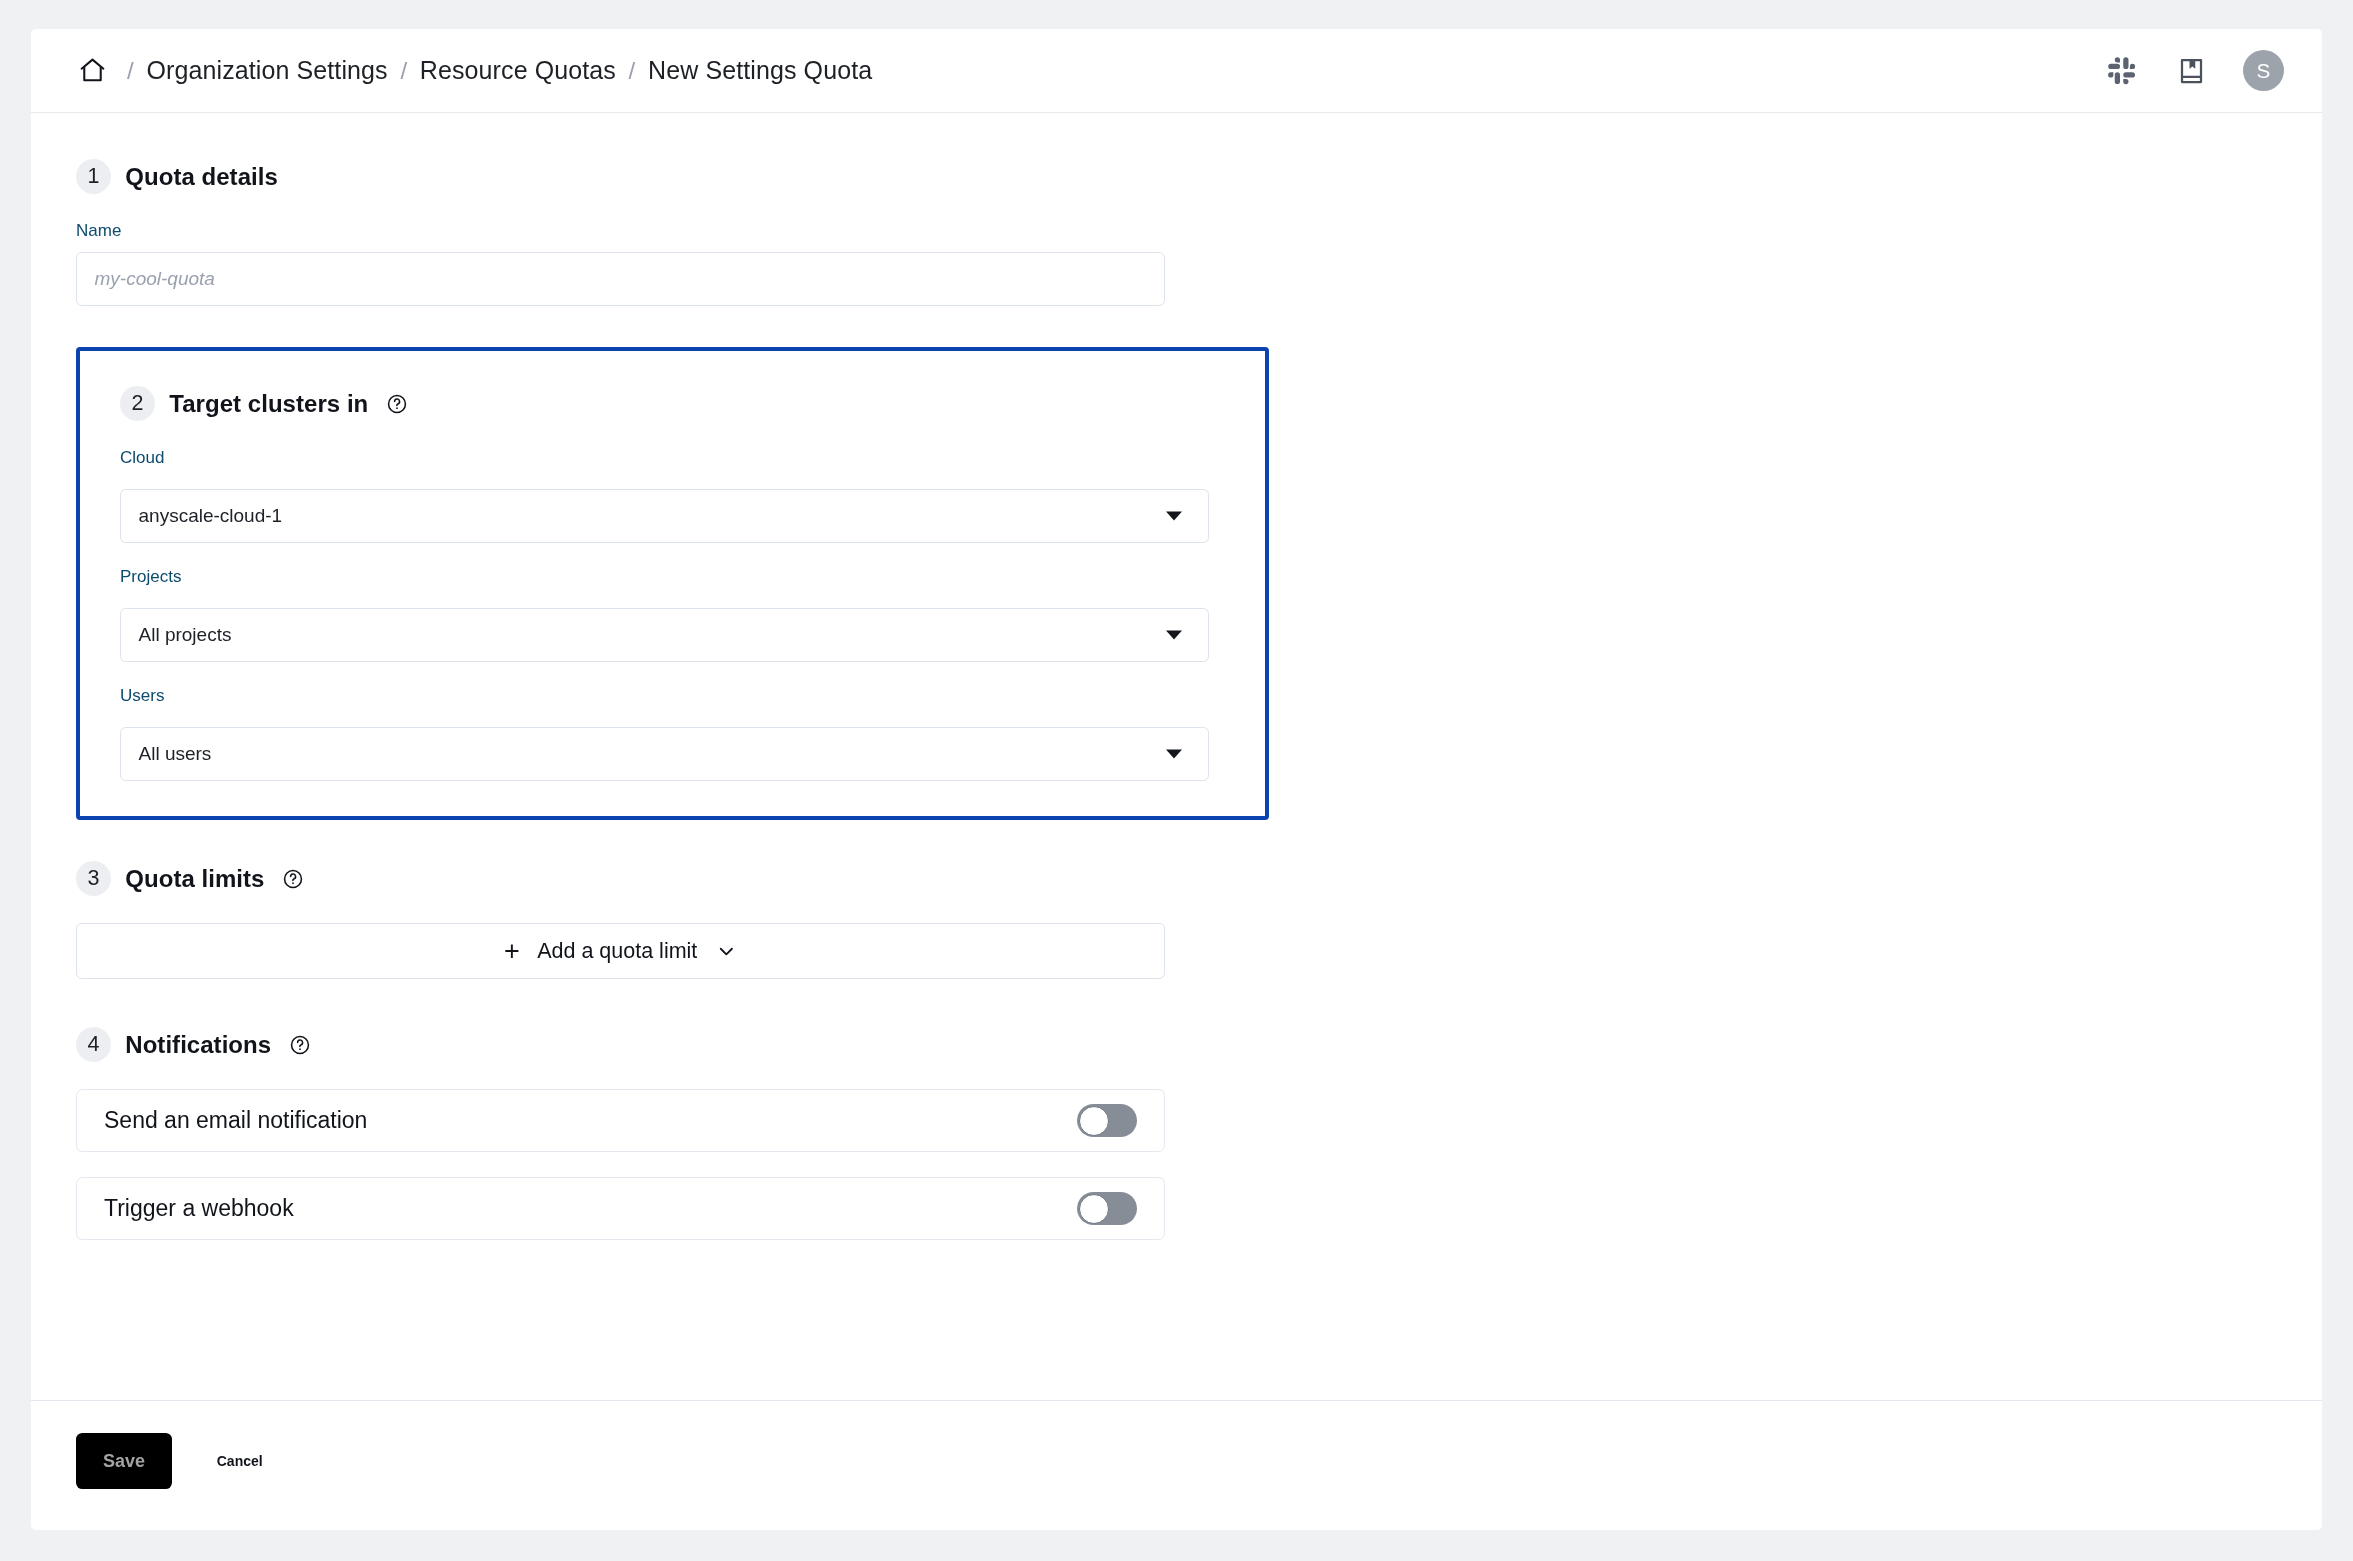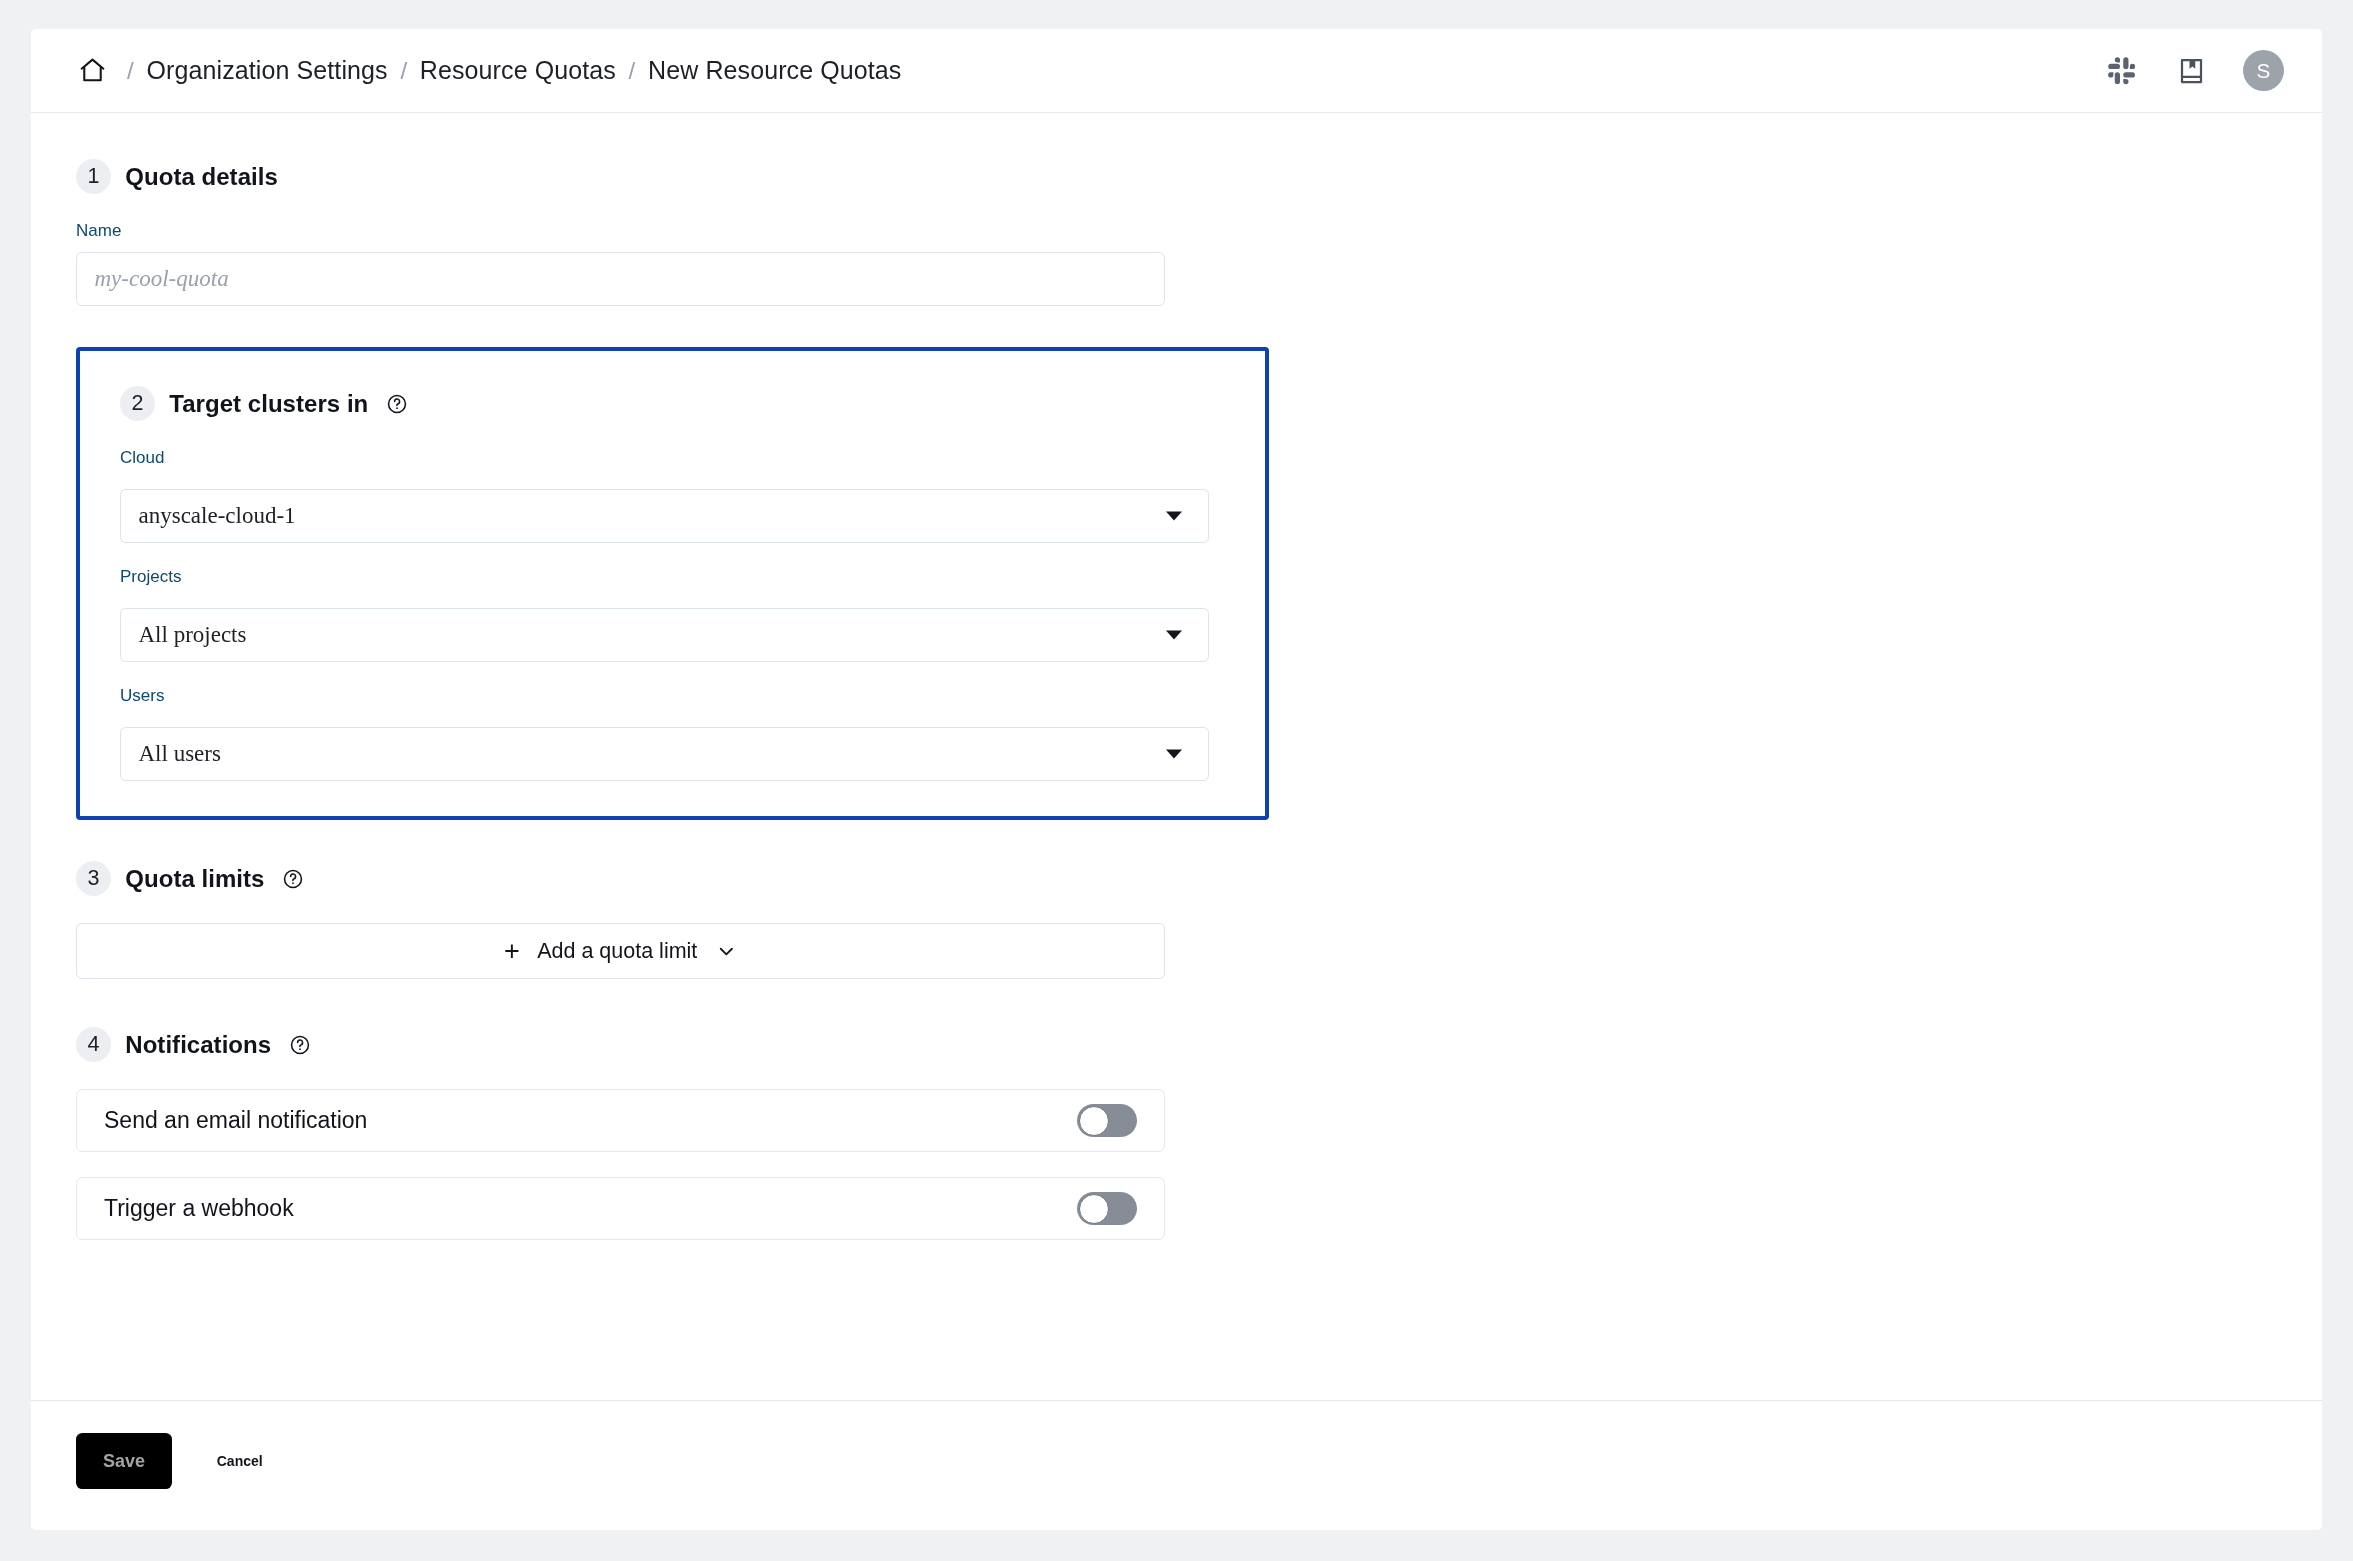--- a/index.html
+++ b/index.html
@@ -150,26 +150,26 @@
     margin-bottom: 11px;
     display: block;
   }
 
   .control {
     width: 1089px;
     height: 54px;
     border: 1.6px solid #dde3ea;
     border-radius: 5.6px;
     background: #ffffff;
-    font-size: 23px;
+    font-size: 19px;
     color: #1d2026;
     padding: 0 17.5px;
     display: flex;
     align-items: center;
-    font-family: Liberation Serif, serif;
+    font-family: Liberation Sans, sans-serif;
   }
   .control.text-input::placeholder { color: #9aa1ad; font-style: italic; }
   input.control { display: block; }
 
   .select-wrap {
     position: relative;
     width: 1089px;
     margin-top: 21px;
   }
   .select-wrap .caret {
@@ -313,21 +313,21 @@
           <svg width="29" height="29" viewBox="0 0 24 24" fill="none" stroke="#11141a" stroke-width="1.7" stroke-linecap="round" stroke-linejoin="round">
             <path d="M3 10.5 12 3l9 7.5"></path>
             <path d="M5.2 9.4V20h13.6V9.4"></path>
           </svg>
         </span>
         <span class="sep">/</span>
         <a href="#" class="crumb">Organization Settings</a>
         <span class="sep">/</span>
         <a href="#" class="crumb">Resource Quotas</a>
         <span class="sep">/</span>
-        <span class="crumb">New Resource Quotas</span>
+        <span class="crumb">New Settings Quota</span>
       </div>
 
       <div class="topbar-actions">
         <span class="icon-btn">
           <svg width="30" height="30" viewBox="0 0 24 24" fill="#5b6370">
             <path d="M5.1 15.1a2.1 2.1 0 1 1-2.1-2.1h2.1v2.1zM6.2 15.1a2.1 2.1 0 0 1 4.2 0v5.2a2.1 2.1 0 1 1-4.2 0v-5.2z"></path>
             <path d="M8.3 5.1a2.1 2.1 0 1 1 2.1-2.1v2.1H8.3zM8.3 6.2a2.1 2.1 0 0 1 0 4.2H3.1a2.1 2.1 0 1 1 0-4.2h5.2z"></path>
             <path d="M18.3 8.3a2.1 2.1 0 1 1 2.1 2.1h-2.1V8.3zM17.2 8.3a2.1 2.1 0 0 1-4.2 0V3.1a2.1 2.1 0 1 1 4.2 0v5.2z"></path>
             <path d="M15.1 18.3a2.1 2.1 0 1 1-2.1 2.1v-2.1h2.1zM15.1 17.2a2.1 2.1 0 0 1 0-4.2h5.2a2.1 2.1 0 1 1 0 4.2h-5.2z"></path>
           </svg>

